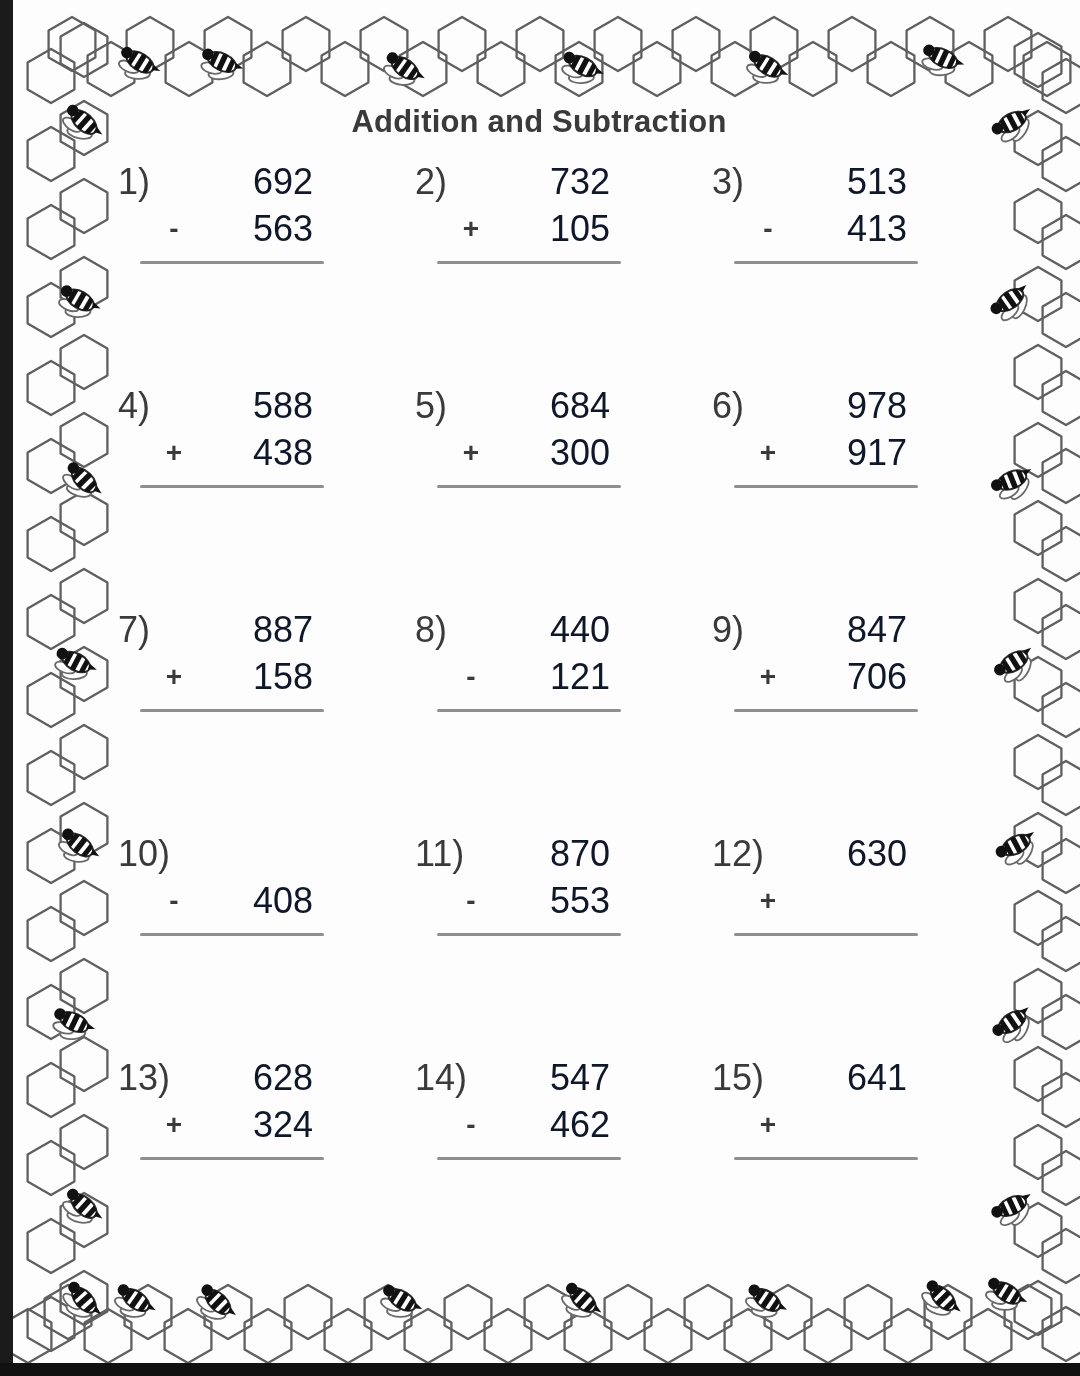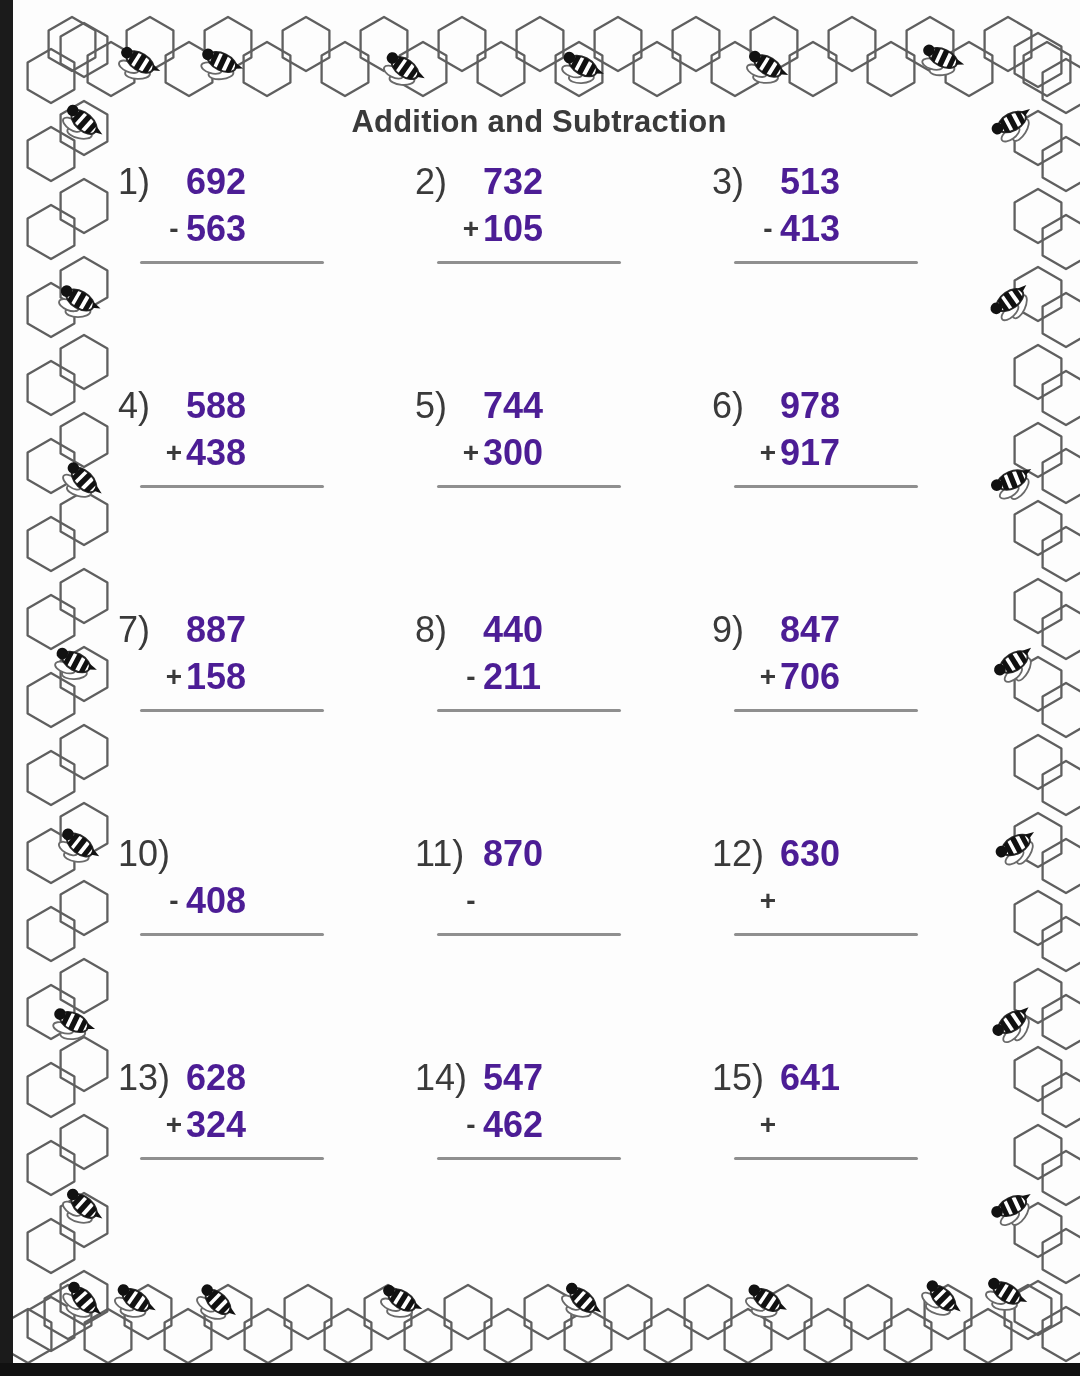--- a/index.html
+++ b/index.html
@@ -24,21 +24,21 @@
     position:absolute;left:112px;top:158px;
     display:grid;
     grid-template-columns:297px 297px 297px;
     grid-auto-rows:224px;
   }
   .problem{width:212px;padding-left:6px;color:#333;}
   .prow{display:flex;align-items:center;height:47px;font-size:36px;}
   .plabel{width:44px;flex:0 0 44px;text-align:left;color:#3a3a3a;}
   .op{width:24px;flex:0 0 24px;text-align:center;font-size:28px;font-weight:600;color:#3a3a3a;}
   .prow.top .operand{margin-left:24px;}
-  .operand{flex:1;padding-right:17px;color:#4c1d95;font-weight:700;}
+  .operand{flex:1;text-align:right;padding-right:17px;color:#0f172a;font-weight:400;}
   .answer-line{
     margin-left:22px;margin-top:9px;
     width:184px;height:3px;background:#8f8f8f;border-radius:2px;
   }
 </style>
 </head>
 <body>
 
 <div class="page">
 
@@ -274,21 +274,21 @@
       <span class="plabel"></span>
       <span class="op">+</span>
       <span class="operand">438</span>
     </div>
     <div class="answer-line"></div>
   </div>
 
   <div class="problem">
     <div class="prow top">
       <span class="plabel">5)</span>
-      <span class="operand">744</span>
+      <span class="operand">684</span>
     </div>
     <div class="prow bot">
       <span class="plabel"></span>
       <span class="op">+</span>
       <span class="operand">300</span>
     </div>
     <div class="answer-line"></div>
   </div>
 
   <div class="problem">
@@ -318,21 +318,21 @@
   </div>
 
   <div class="problem">
     <div class="prow top">
       <span class="plabel">8)</span>
       <span class="operand">440</span>
     </div>
     <div class="prow bot">
       <span class="plabel"></span>
       <span class="op">-</span>
-      <span class="operand">211</span>
+      <span class="operand">121</span>
     </div>
     <div class="answer-line"></div>
   </div>
 
   <div class="problem">
     <div class="prow top">
       <span class="plabel">9)</span>
       <span class="operand">847</span>
     </div>
     <div class="prow bot">
@@ -356,20 +356,21 @@
   </div>
 
   <div class="problem">
     <div class="prow top">
       <span class="plabel">11)</span>
       <span class="operand">870</span>
     </div>
     <div class="prow bot">
       <span class="plabel"></span>
       <span class="op">-</span>
+      <span class="operand">553</span>
     </div>
     <div class="answer-line"></div>
   </div>
 
   <div class="problem">
     <div class="prow top">
       <span class="plabel">12)</span>
       <span class="operand">630</span>
     </div>
     <div class="prow bot">

